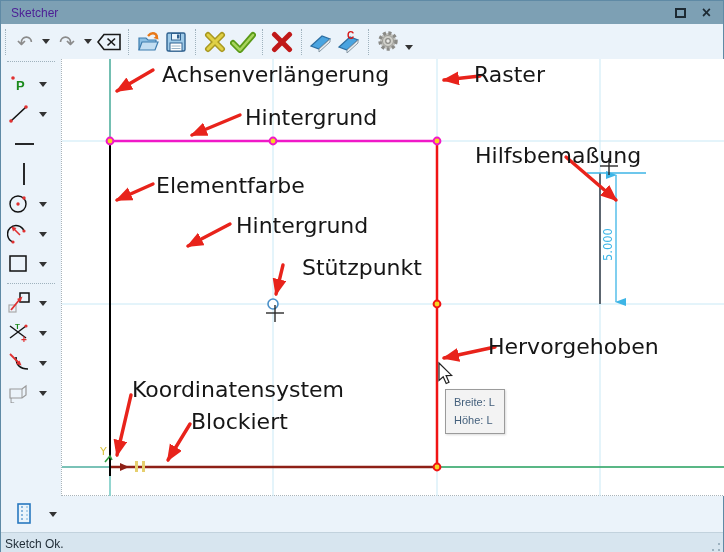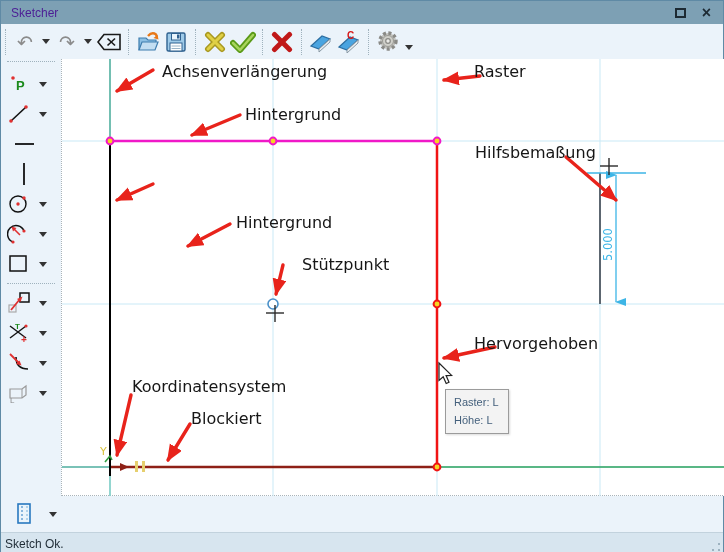--- a/index.html
+++ b/index.html
@@ -25,21 +25,21 @@
   
   #sidebar { position:absolute; left:0; top:58px; width:60px; height:437px; background:#ebf3fa; }
   #sidebar .grip { height:4px; border-top:1px dotted #9fb2bd; margin:2px 6px 4px 6px; }
   .srow { height:30px; display:flex; align-items:center; padding-left:6px; }
   .srow .dd { margin-left:8px; }
   .sep-h { border-top:1px dotted #9fb2bd; margin:4px 6px; }
 
   
   #canvas { position:absolute; left:60px; top:58px; width:664px; height:437px; background:#ffffff; border-left:1px dotted #a9b4ba; border-bottom:1px dotted #a9b4ba; }
   #canvas svg { position:absolute; left:0; top:0; }
-  .note { position:absolute; font-family:"DejaVu Sans",sans-serif; font-size:16px; color:#161616; white-space:nowrap; }
+  .note { position:absolute; font-family:"DejaVu Sans",sans-serif; font-size:22px; color:#161616; white-space:nowrap; }
   #tooltip { position:absolute; left:383px; top:330px; background:#f3f3f3; border:1px solid #9b9b9b; padding:3px 9px 4px 8px; font-size:11px; color:#44607c; line-height:1.65; box-shadow:1px 1px 2px rgba(0,0,0,.15); white-space:nowrap; }
 
   
   #bottombar { position:absolute; left:0; top:495px; width:100%; height:36px; background:#ebf3fa; display:flex; align-items:center; padding-left:10px; }
   #statusbar { position:absolute; left:0; top:531px; width:100%; height:22px; background:#d7e5ef; border-top:1px solid #c2d2dd; display:flex; align-items:center; color:#1f2c36; }
   #statusbar .msg { padding-left:4px; }
   #statusbar .coords { margin-left:auto; margin-right:52px; }
   #statusbar .gripdots { position:absolute; right:2px; bottom:2px; width:10px; height:10px;
      background:radial-gradient(circle at 2px 8px,#9db2c0 1px,transparent 1.2px),
                 radial-gradient(circle at 8px 8px,#9db2c0 1px,transparent 1.2px),
@@ -334,28 +334,29 @@
           <line x1="547" y1="99" x2="547" y2="116"></line>
       </g>
 
       <polygon points="377,304 377,321.5 381.2,317.8 384.2,324.5 387,323.2 384.1,316.6 389.6,316.4" fill="#ffffff" stroke="#222" stroke-width="1.2"></polygon>
     </svg>
 
     <div class="note" style="left:100px; top:3px;">Achsenverlängerung</div>
     <div class="note" style="left:412px; top:3px;">Raster</div>
     <div class="note" style="left:183px; top:46px;">Hintergrund</div>
     <div class="note" style="left:413px; top:84px;">Hilfsbemaßung</div>
+    <div class="note" style="left:94px; top:114px;">Elementfarbe</div>
     <div class="note" style="left:174px; top:154px;">Hintergrund</div>
     <div class="note" style="left:240px; top:196px;">Stützpunkt</div>
-    <div class="note" style="left:412px; top:275px;">Hervorgehoben</div>
+    <div class="note" style="left:426px; top:275px;">Hervorgehoben</div>
     <div class="note" style="left:70px; top:318px;">Koordinatensystem</div>
     <div class="note" style="left:129px; top:350px;">Blockiert</div>
 
     <div id="tooltip">
-      <div>Raster: L</div>
+      <div>Breite: L</div>
       <div>Höhe: L</div>
     </div>
   </div>
 
   <div id="bottombar">
     <span class="tbtn">
       <svg width="22" height="24" viewBox="0 0 22 24">
         <rect x="4" y="2" width="12" height="19" fill="#eaf4fb" stroke="#2878c0" stroke-width="1.6"></rect>
         <line x1="8" y1="4" x2="8" y2="19" stroke="#2878c0" stroke-width="1" stroke-dasharray="2 2"></line>
         <line x1="13" y1="4" x2="13" y2="19" stroke="#78b0d8" stroke-width="1" stroke-dasharray="2 2"></line>

